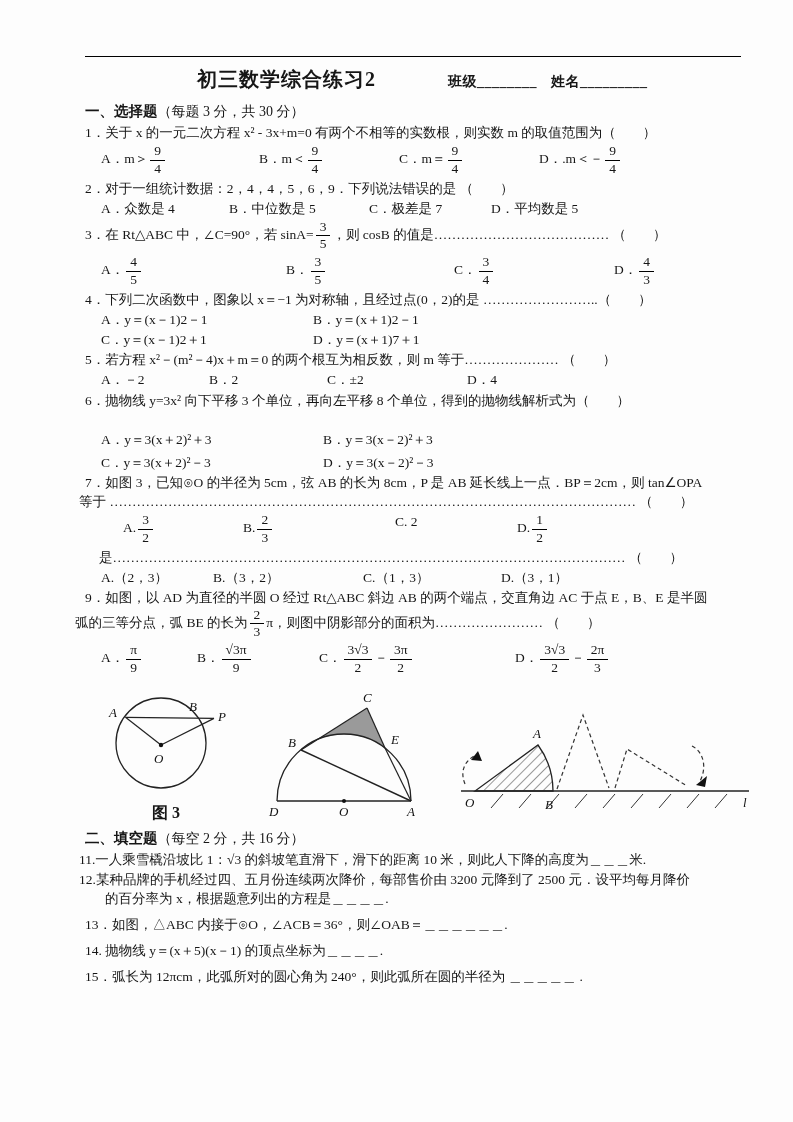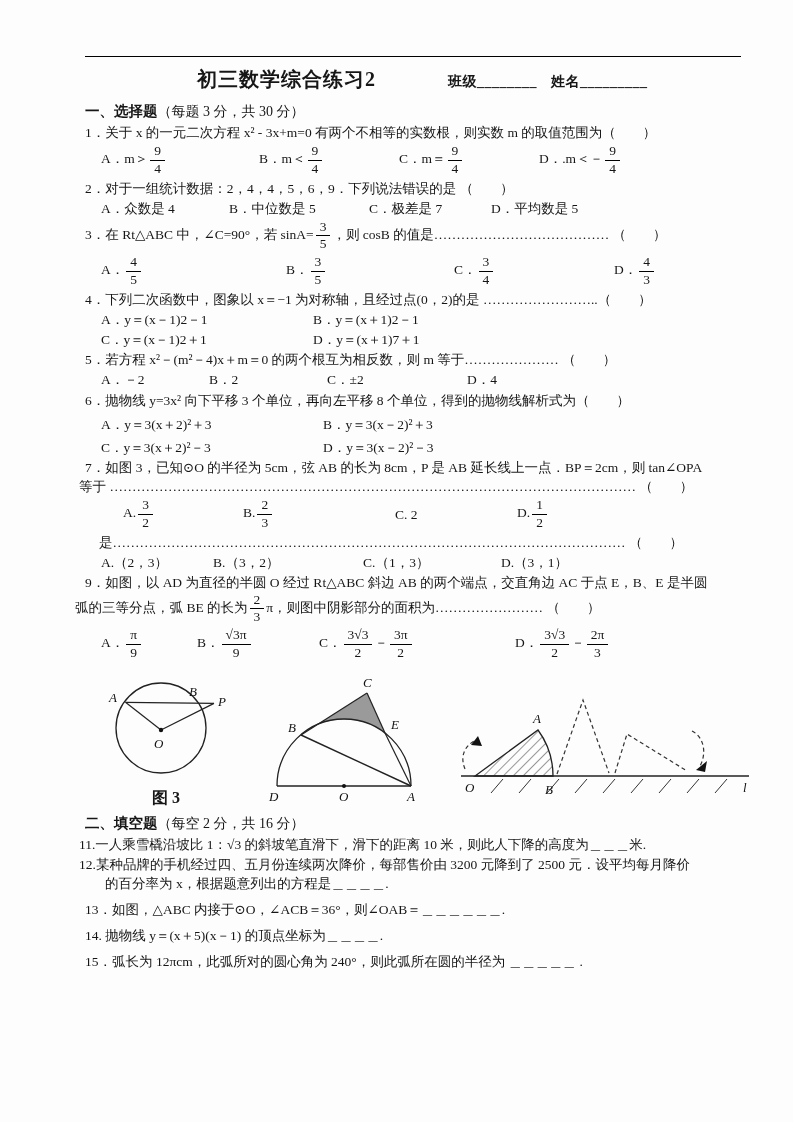--- a/index.html
+++ b/index.html
@@ -7,23 +7,23 @@
     position:relative;width:793px;height:1122px;margin:0 auto;background:#fdfdfd;
     box-sizing:border-box;padding:56px 52px 0 85px;overflow:hidden;
     font-family:"Liberation Serif","DejaVu Serif",serif;font-size:13.5px;color:#161616;line-height:1.42;
   }
   .rule{border-top:1.7px solid #000;height:0;margin-bottom:8px;}
   .hdr{display:flex;align-items:baseline;margin:4px 0 8px;}
   .title{font-size:20px;font-weight:bold;margin-left:112px;letter-spacing:1px;}
   .blanks{margin-left:72px;font-weight:bold;font-size:14px;letter-spacing:.5px;}
   .sec{font-size:14px;margin:3px 0 1px;}
   .sec b{font-size:14.5px;}
-  .q{margin:1px 0;}
+  .q{margin:1px 0;font-family:Liberation Serif, serif;}
   .cont{margin-left:-6px;}
-  .opts{display:flex;align-items:center;margin:1px 0 1px 16px;}
+  .opts{display:flex;align-items:flex-start;margin:1px 0 1px 16px;}
   .opt{flex:0 0 auto;}
   .frac{display:inline-block;vertical-align:middle;text-align:center;line-height:1.05;margin:1px 2px 2px;}
   .frac .fnum{display:block;padding:0 4px 1px;}
   .frac .fden{display:block;border-top:1.2px solid #000;padding:1px 4px 0;}
   .figs{display:flex;align-items:flex-end;gap:22px;margin:4px 0 2px 12px;}
   .figbox{text-align:center;}
   .figcap{font-weight:bold;font-size:16px;margin-top:-2px;}
   svg text{font-family:"Liberation Serif",serif;font-style:italic;font-size:13px;fill:#111;}
 </style>
 </head>
@@ -87,21 +87,21 @@
     <div class="opts">
       <span class="opt" style="width:108px">A．－2</span>
       <span class="opt" style="width:118px">B．2</span>
       <span class="opt" style="width:140px">C．±2</span>
       <span class="opt">D．4</span>
     </div>
   </div>
 
   <div class="q">
     <div>6．抛物线 y=3x² 向下平移 3 个单位，再向左平移 8 个单位，得到的抛物线解析式为（　　）</div>
-    <div class="opts" style="margin-top:5px">
+    <div class="opts" style="margin-top:20px">
       <span class="opt" style="width:222px">A．y＝3(x＋2)²＋3</span>
       <span class="opt">B．y＝3(x－2)²＋3</span>
     </div>
     <div class="opts" style="margin-top:4px">
       <span class="opt" style="width:222px">C．y＝3(x＋2)²－3</span>
       <span class="opt">D．y＝3(x－2)²－3</span>
     </div>
   </div>
 
   <div class="q">

